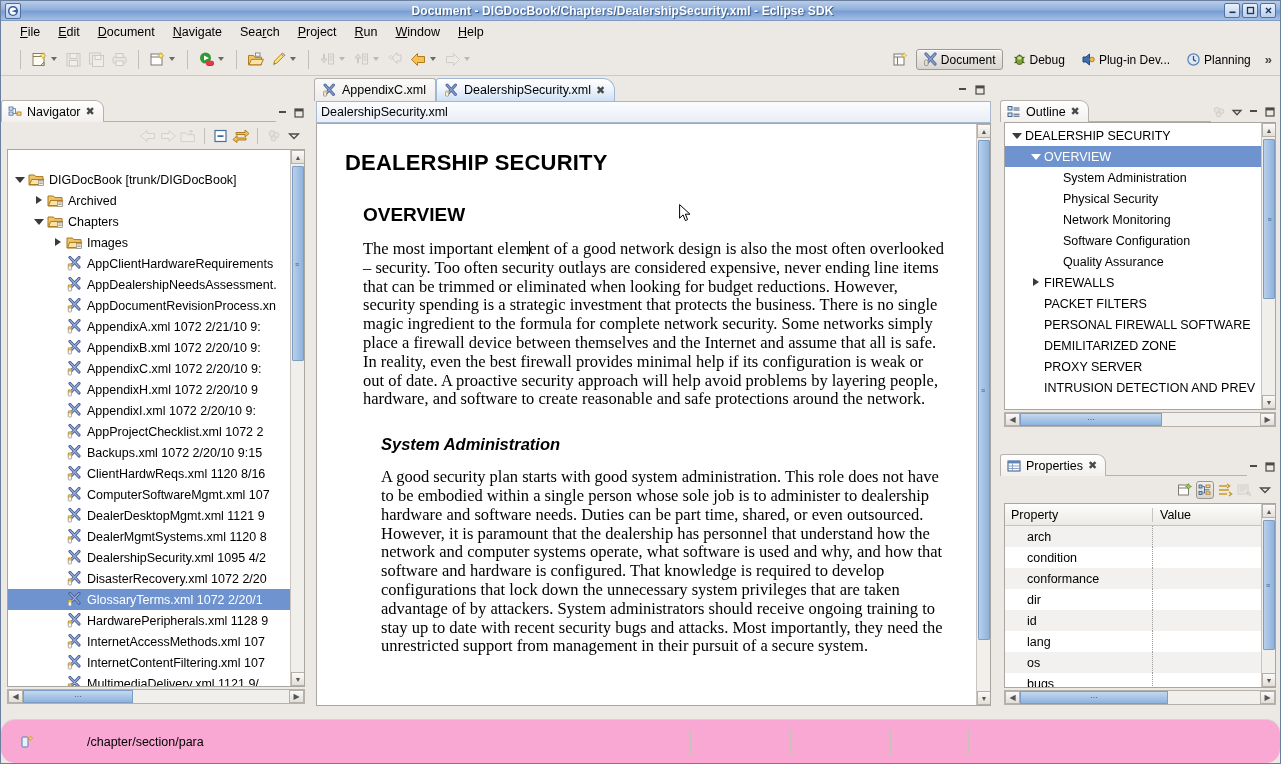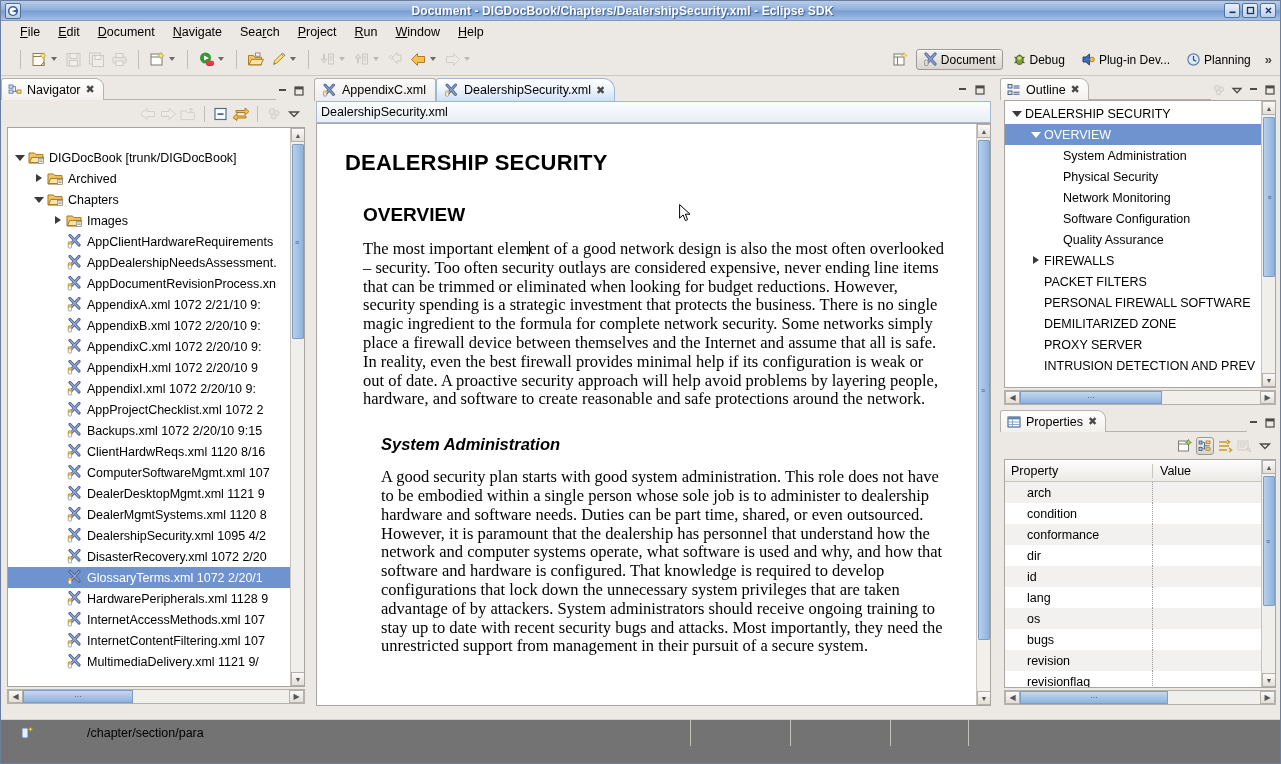--- a/index.html
+++ b/index.html
@@ -117,20 +117,21 @@
     height: 632px;
     background: #ece9e4;
     display: flex;
   }
 
   
   .view {
     background: #ece9e4;
     display: flex; flex-direction: column;
     position: relative;
+    margin-top: 22px;
   }
   .view-tabrow {
     height: 24px;
     display: flex; align-items: flex-end;
     position: relative;
     background: #ece9e4;
   }
   .view-tab {
     display: flex; align-items: center; gap: 5px;
     height: 22px;
@@ -378,23 +379,23 @@
   }
   .prow .c2 { padding-left: 7px; }
 
   
   .sash-v { width: 5px; background: #ece9e4; }
 
   
   .statusbar {
     position: absolute; left: 0; right: 0; bottom: 0;
     height: 44px;
-    background: #737373;
+    background: #f9a8d4;
     border-top: 1px solid #d8d4cd;
-    display: flex; align-items: flex-start;
+    display: flex; align-items: center; border-radius: 14px;
   }
   .sb-cell {
     height: 26px; display: flex; align-items: center;
     border-right: 1px solid #c6c2bb;
     padding: 0 8px;
     font-size: 12.5px; color: #000;
   }
   .sb-first { width: 690px; gap: 10px; padding-left: 18px; }
   .sb-w1 { width: 100px; }
   .sb-w2 { width: 100px; }

